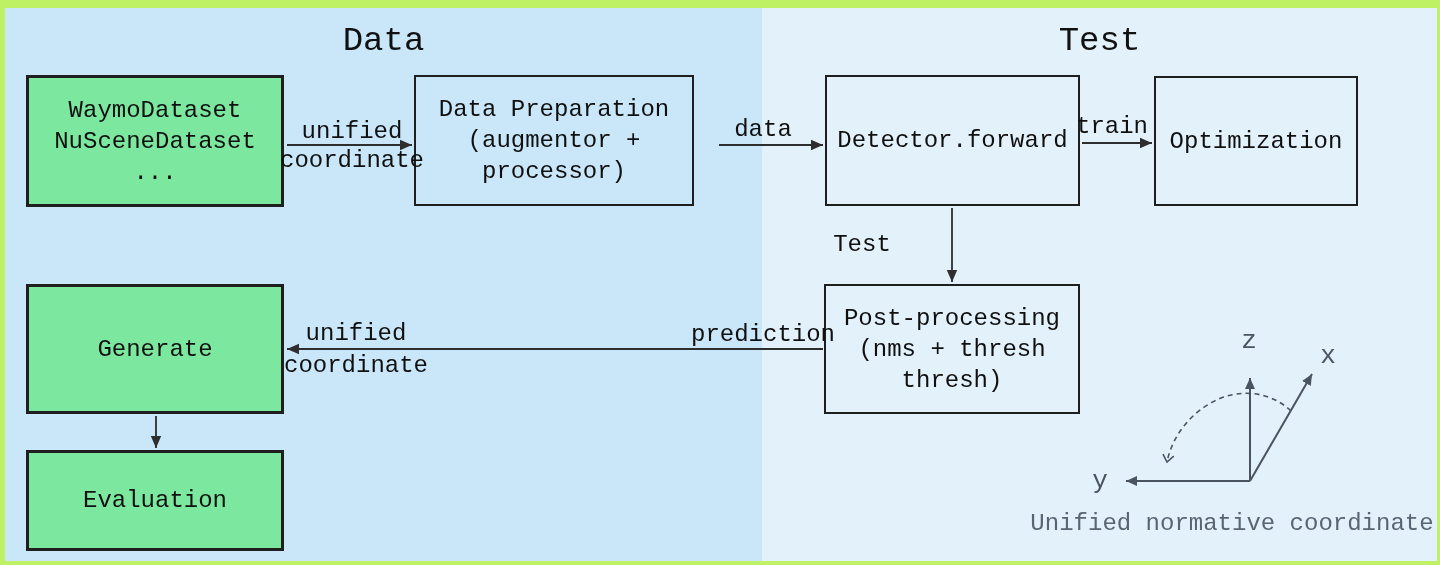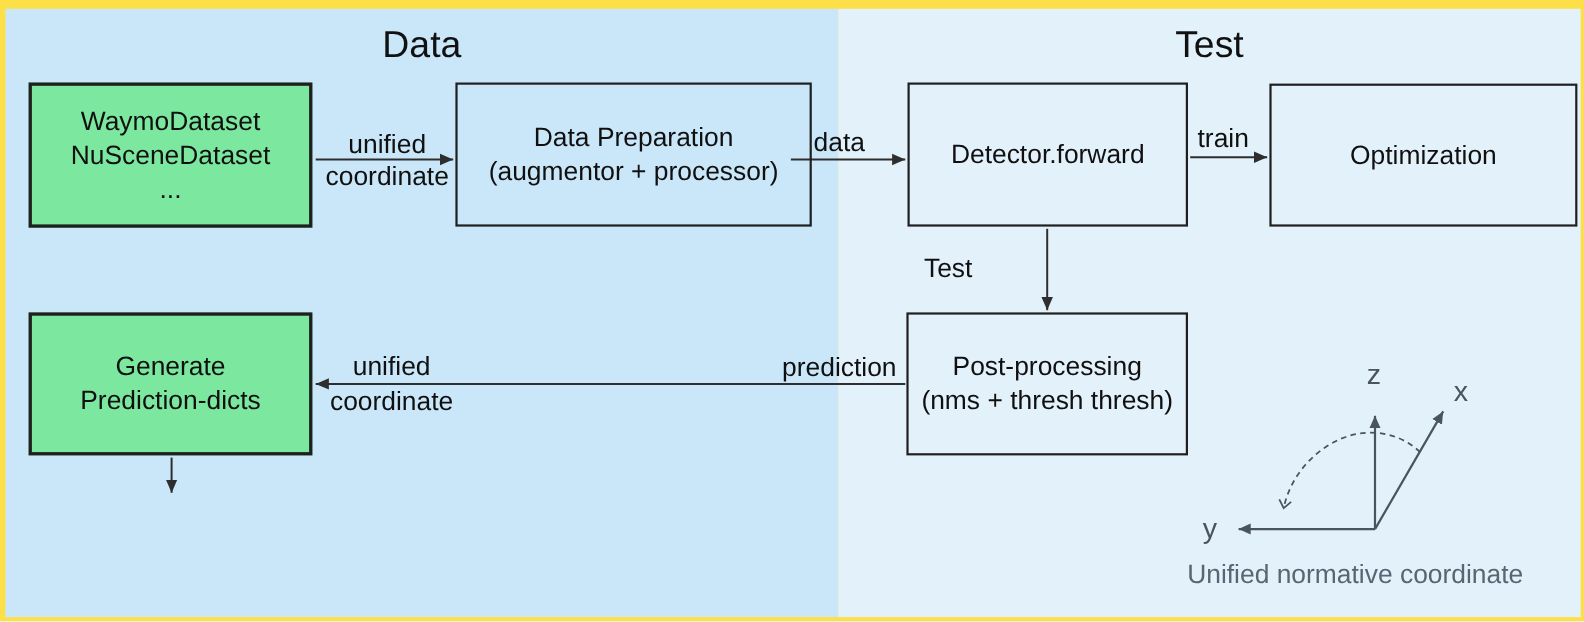--- a/index.html
+++ b/index.html
@@ -1,18 +1,18 @@
 <!DOCTYPE html>
 <html><head>
 <meta charset="utf-8">
 <style>
   html,body { margin:0; padding:0; background:#ffffff; }
   .canvas {
-    position:relative; width:1440px; height:565px; background:#fde047;
-    font-family:Liberation Sans, sans-serif; overflow:hidden;
+    position:relative; width:1440px; height:565px; background:#bef264;
+    font-family:Liberation Mono, monospace; overflow:hidden;
   }
   .panel { position:absolute; top:8px; height:553px; }
   .panel.data-panel  { left:5px;   width:757px; background:#c9e7f8; }
   .panel.model-panel { left:762px; width:675px; background:#e3f1fb; }
 
   .section-title {
     position:absolute; top:22px; text-align:center;
     font-size:34px; line-height:38px; color:#111111;
   }
   .section-title.data-title  { left:5px;   width:757px; }
@@ -20,23 +20,23 @@
 
   .box {
     position:absolute; box-sizing:border-box;
     display:flex; flex-direction:column; align-items:center; justify-content:center;
     text-align:center; font-size:24px; line-height:31px; color:#101010;
   }
   .box.outline { border:2.5px solid #1f1f1f; background:transparent; }
   .box.green   { border:3px   solid #1f1f1f; background:#7ce79f; }
 
   #box-datasets      { left:26px;   top:75px;  width:258px; height:132px; }
-  #box-dataprep      { left:414px;  top:75px;  width:324px; height:131px; }
+  #box-dataprep      { left:414px;  top:75px;  width:280px; height:131px; }
   #box-detector      { left:825px;  top:75px;  width:255px; height:131px; }
-  #box-optimization  { left:1154px; top:76px;  width:280px; height:130px; }
+  #box-optimization  { left:1154px; top:76px;  width:204px; height:130px; }
   #box-postprocess   { left:824px;  top:284px; width:256px; height:130px; }
   #box-generate      { left:26px;   top:284px; width:258px; height:130px; }
   #box-evaluation    { left:26px;   top:450px; width:258px; height:101px; }
 
   .edge-label {
     position:absolute; transform:translate(-50%,-50%);
     font-size:24px; line-height:26px; color:#101010; white-space:nowrap;
   }
   .axis-label {
     position:absolute; transform:translate(-50%,-50%);
@@ -108,23 +108,25 @@
     <div>Optimization</div>
   </div>
 
   <div class="box outline" id="box-postprocess">
     <div>Post-processing</div>
     <div>(nms + thresh thresh)</div>
   </div>
 
   <div class="box green" id="box-generate">
     <div>Generate</div>
-    <div>Prediction-dicts</div>
   </div>
 
+  <div class="box green" id="box-evaluation">
+    <div>Evaluation</div>
+  </div>
 
   <div class="edge-label" style="left:352px; top:132px;">unified</div>
   <div class="edge-label" style="left:352px; top:161px;">coordinate</div>
 
   <div class="edge-label" style="left:763px; top:130px;">data</div>
 
   <div class="edge-label" style="left:1112px; top:127px;">train</div>
 
   <div class="edge-label" style="left:862px; top:245px;">Test</div>
 

